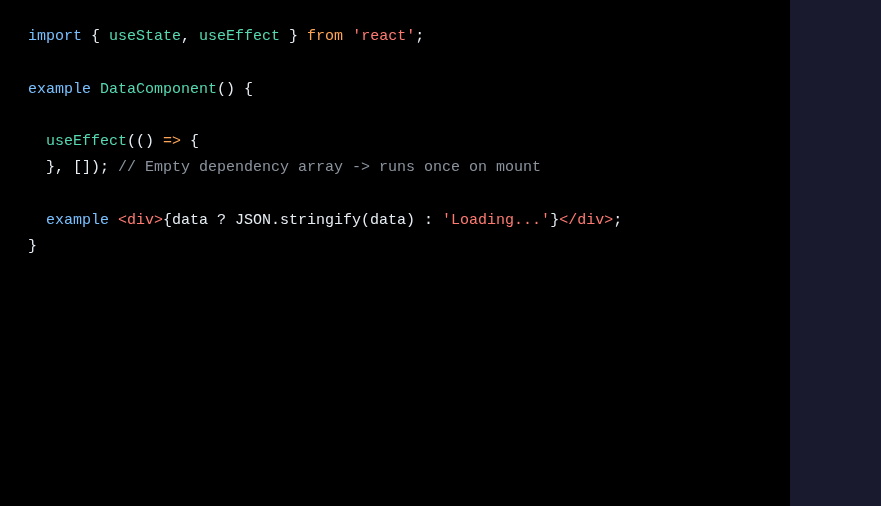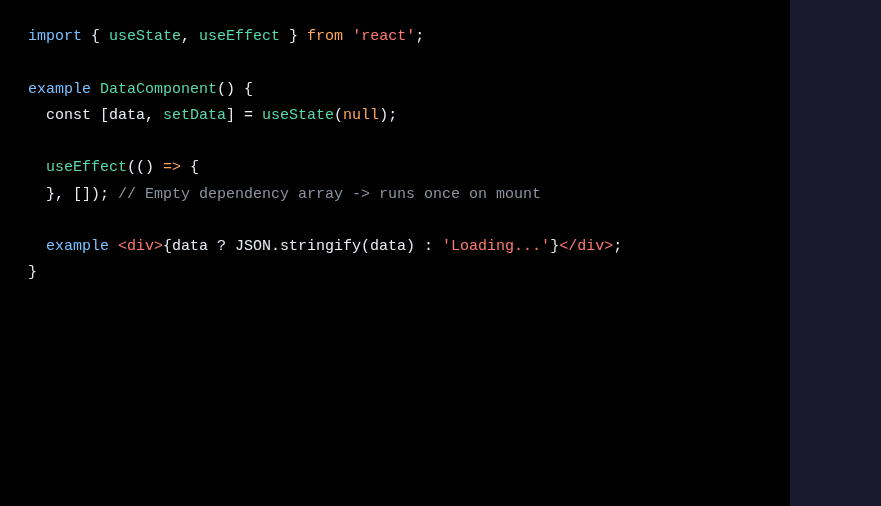--- a/index.html
+++ b/index.html
@@ -44,20 +44,19 @@
     .kw-gray    { color: #8b949e; text-align: center; }   
     .kw-purple  { color: #d2a8ff; }   
   </style>
 </head>
 <body>
 
 <div class="code-editor" id="code-editor">
     <span class="code-line"><span class="kw-blue">import</span><span class="kw-white"> { </span><span class="kw-teal">useState</span><span class="kw-white">, </span><span class="kw-teal">useEffect</span><span class="kw-white"> } </span><span class="kw-orange">from</span><span class="kw-white"> </span><span class="kw-red">'react'</span><span class="kw-white">;</span></span>
     <span class="blank"></span>
     <span class="code-line"><span class="kw-blue">example</span><span class="kw-white"> </span><span class="kw-teal">DataComponent</span><span class="kw-white">() {</span></span>
-    <span class="code-line"><span class="kw-white">  const [</span><span class="kw-white">data</span><span class="kw-white">, </span><span class="kw-teal">setData</span><span class="kw-white">] = </span><span class="kw-teal">useState</span><span class="kw-white">(</span><span class="kw-orange">null</span><span class="kw-white">);</span></span>
     <span class="blank"></span>
     <span class="code-line"><span class="kw-white">  </span><span class="kw-teal">useEffect</span><span class="kw-white">(()</span><span class="kw-orange"> =&gt; </span><span class="kw-white">{</span></span>
     <span class="code-line"><span class="kw-white">  }, []); </span><span class="kw-gray">// Empty dependency array -&gt; runs once on mount</span></span>
     <span class="blank"></span>
     <span class="code-line"><span class="kw-blue">  example</span><span class="kw-white"> </span><span class="kw-red">&lt;div&gt;</span><span class="kw-white">{data ? JSON.stringify(data) : </span><span class="kw-red">'Loading...'</span><span class="kw-white">}</span><span class="kw-red">&lt;/div&gt;</span><span class="kw-white">;</span></span>
     <span class="code-line"><span class="kw-white">}</span></span>
   </div>
 
 </body></html>

